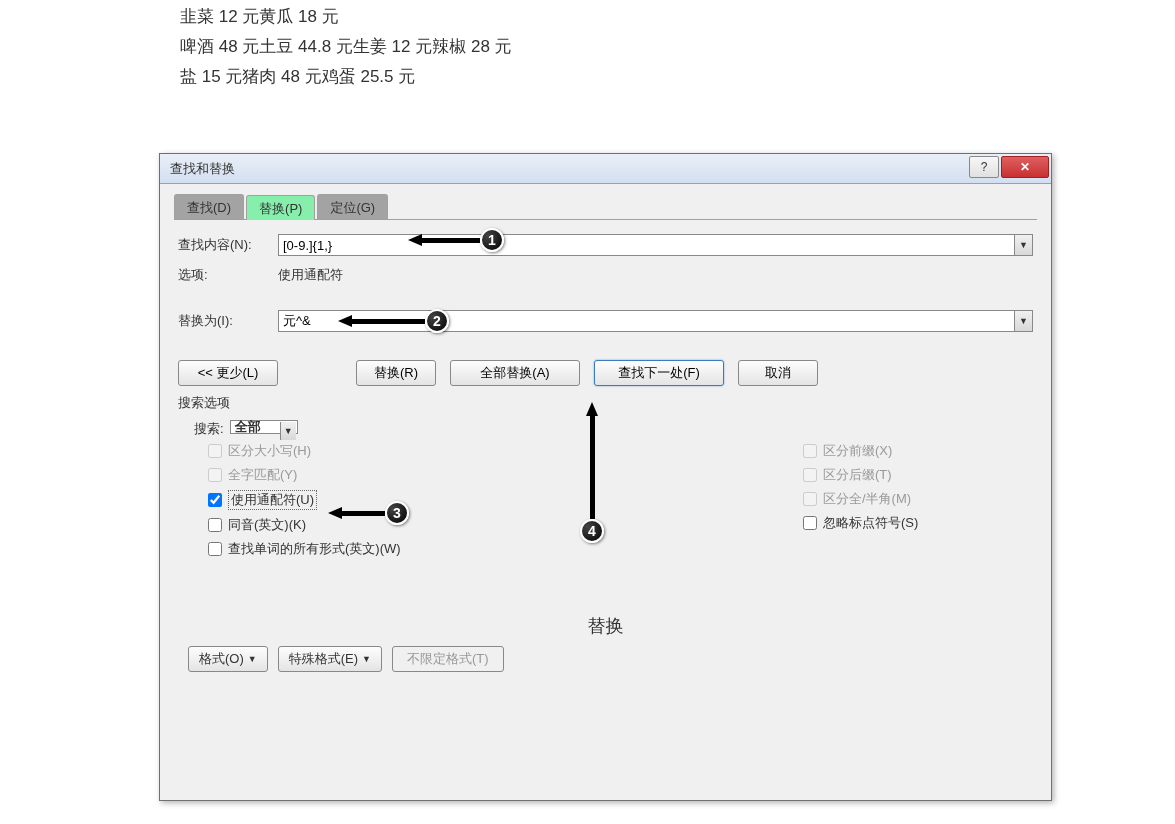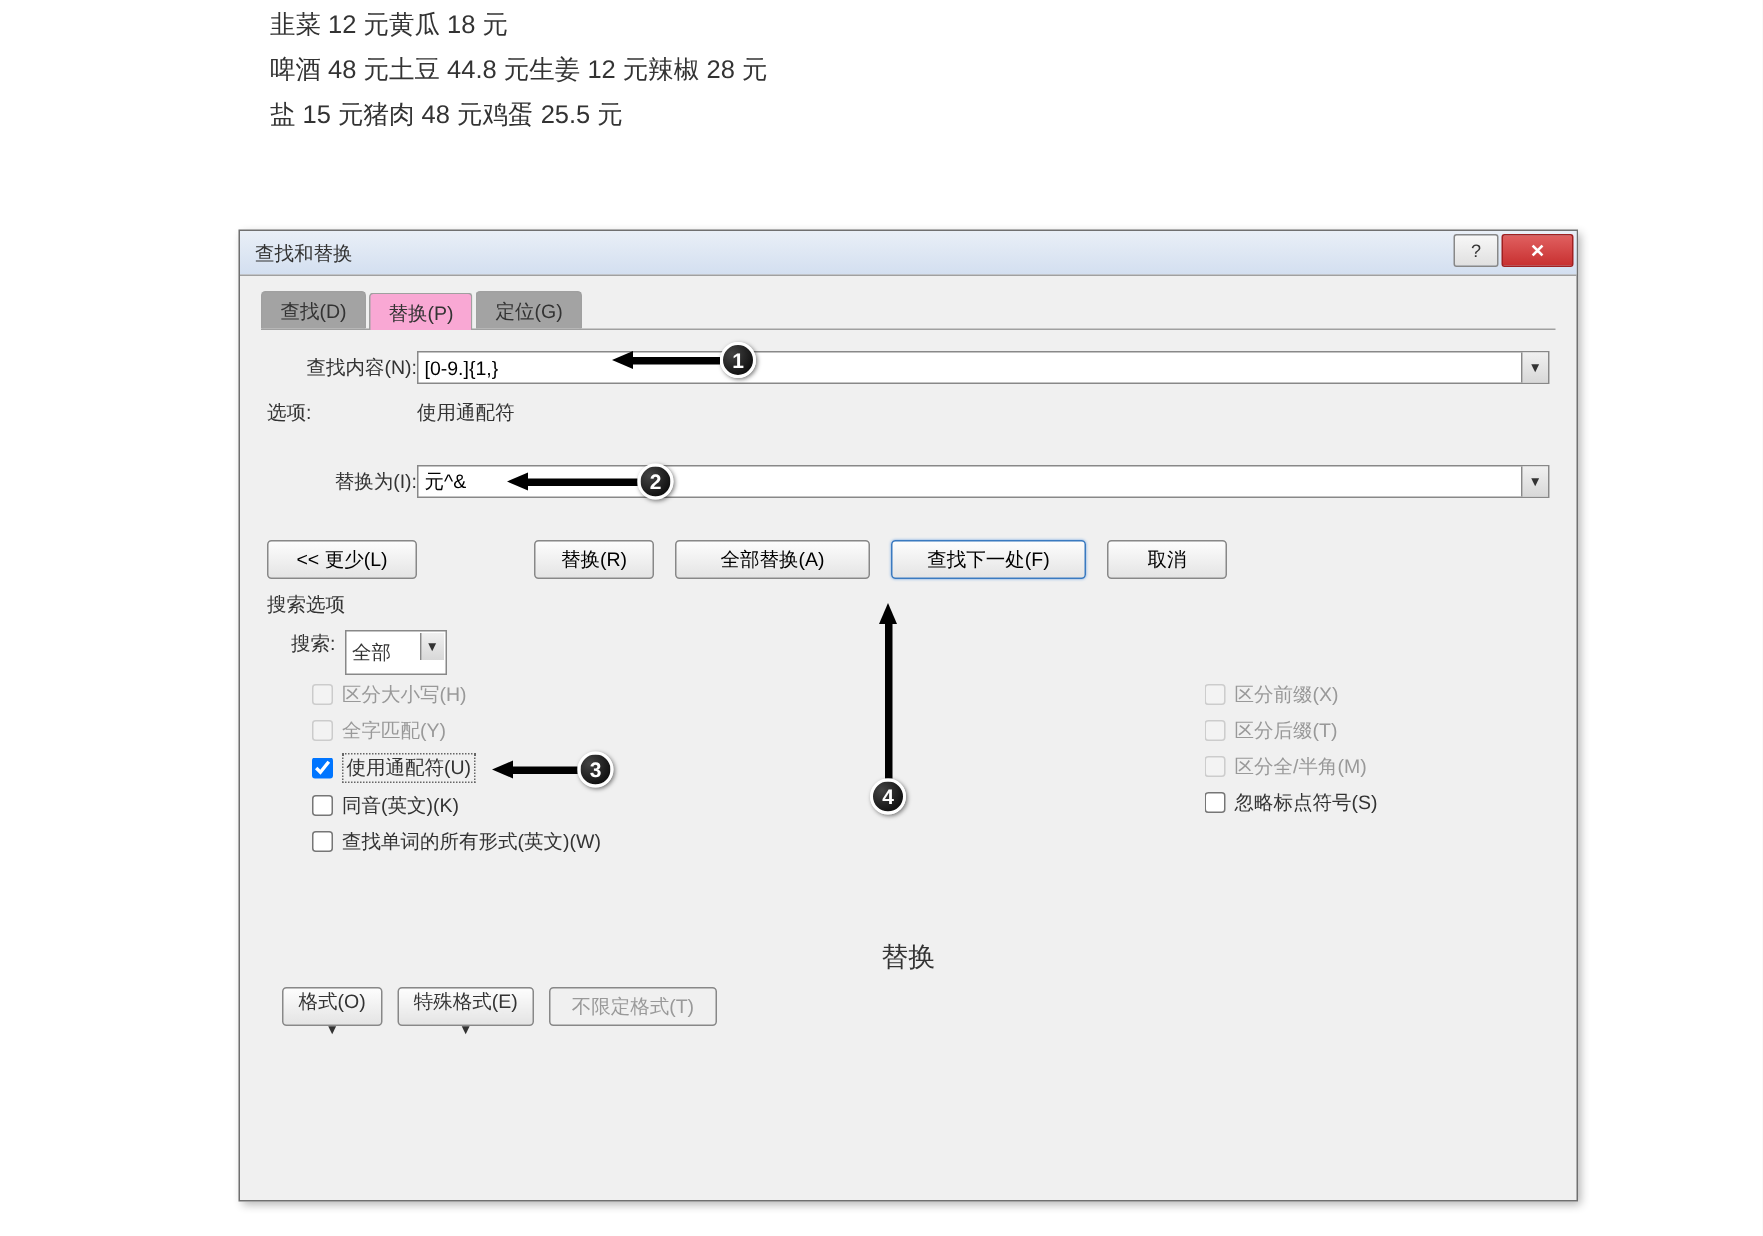--- a/index.html
+++ b/index.html
@@ -9,51 +9,51 @@
 .dialog { position: absolute; left: 159px; top: 153px; width: 893px; height: 648px; border: 1px solid #707070; background: #f0f0f0; box-shadow: 2px 2px 6px rgba(0,0,0,0.3); }
 .titlebar { height: 30px; background: linear-gradient(#e9eff7, #d3dff0); border-bottom: 1px solid #a0a0a0; display: flex; align-items: center; padding-left: 10px; }
 .titlebar-title { flex: 1; font-size: 13px; color: #333; }
 .titlebar-btns { display: flex; height: 100%; }
 .titlebar-btn { width: 40px; height: 22px; border: 1px solid #888; background: linear-gradient(#f7f7f7,#e0e0e0); display: flex; align-items: center; justify-content: center; font-size: 12px; margin-right: 2px; border-radius: 2px; margin-top: 2px; }
 .titlebar-btn.close { background: linear-gradient(#e06060,#c83030); color: #fff; font-weight: bold; width: 48px; border-color: #a02020; }
 .titlebar-btn.help { width: 30px; }
 .dialog-body { padding: 10px 14px; position: relative; height: calc(100% - 30px); }
 .tabstrip { display: flex; height: 26px; margin-bottom: 0; border-bottom: 1px solid #a0a0a0; }
 .tab { padding: 4px 12px; border: 1px solid #a0a0a0; border-bottom: none; background: #a3a3a3; font-size: 13px; margin-right: 2px; border-radius: 3px 3px 0 0; cursor: pointer; }
-.tab.active { background: #f9a8d4; position: relative; top: 1px; padding-bottom: 5px; }
+.tab.active { background: #86efac; position: relative; top: 1px; padding-bottom: 5px; }
 .form-area { padding: 14px 4px 0 4px; }
 .form-row { display: flex; align-items: center; margin-bottom: 10px; }
-.form-label { width: 100px; font-size: 13px; text-align: right; }
+.form-label { width: 100px; font-size: 13px; }
 .form-input-wrap { flex: 1; position: relative; }
 .form-input { width: 100%; height: 22px; border: 1px solid #888; background: #fff; padding: 2px 10px 2px 4px; font-size: 13px; font-family: inherit; }
 .combo-arrow { position: absolute; right: 1px; top: 1px; width: 18px; height: 20px; border-left: 1px solid #888; background: linear-gradient(#f0f0f0,#d8d8d8); display: flex; align-items: center; justify-content: center; font-size: 9px; cursor: pointer; }
 .row-opt { display: flex; margin-bottom: 4px; }
 .row-opt .lab { width: 100px; }
 .row-opt .val { }
 .btn-row { display: flex; gap: 14px; margin-top: 28px; margin-bottom: 8px; }
 .btn { height: 26px; padding: 0 14px; border: 1px solid #888; background: linear-gradient(#fdfdfd,#e4e4e4); font-size: 13px; border-radius: 3px; cursor: pointer; display: inline-flex; align-items: center; justify-content: center; min-width: 80px; }
 .btn.primary { border: 1px solid #3a7ac0; box-shadow: 0 0 2px #6aa0e0; }
 .btn.less { min-width: 100px; }
 .btn.disabled { color: #999; background: #f0f0f0; cursor: default; }
 .search-opts { margin-top: 6px; }
 .search-opts .hdr { font-size: 13px; margin-bottom: 8px; }
 .search-row { display: flex; align-items: flex-start; margin-left: 16px; margin-bottom: 4px; gap: 6px; }
-.select-small { height: 30px; border: 1px solid #888; background: #fff; font-size: 13px; padding: 0 18px 0 4px; position: relative; display: inline-flex; align-items: center; width: 68px; }
+.select-small { height: 14px; border: 1px solid #888; background: #fff; font-size: 13px; padding: 0 18px 0 4px; position: relative; display: inline-flex; align-items: center; width: 68px; font-weight: bold; }
 .select-small .arrow { position: absolute; right: 1px; top: 1px; width: 16px; height: 18px; border-left: 1px solid #888; background: linear-gradient(#f0f0f0,#d8d8d8); display: flex; align-items: center; justify-content: center; font-size: 9px; }
 .chk-cols { display: flex; margin-top: 4px; }
 .chk-col { flex: 1; }
 .chk-col.right { flex: 0 0 260px; }
 .chk { display: flex; align-items: center; margin-left: 30px; margin-bottom: 6px; font-size: 13px; gap: 6px; }
 .chk input { width: 14px; height: 14px; }
 .chk.disabled { color: #999; }
 .chk.boxed span { border: 1px dotted #666; padding: 0 2px; }
 .replace-section { margin-top: 50px; }
 .replace-section .hdr { font-size: 18px; margin-bottom: 8px; text-align: center; }
 .bottom-btns { display: flex; gap: 10px; margin-left: 10px; }
-.dropdown-btn { height: 26px; padding: 0 10px; border: 1px solid #888; background: linear-gradient(#fdfdfd,#e4e4e4); font-size: 13px; border-radius: 3px; cursor: pointer; display: inline-flex; align-items: center; gap: 4px; flex-direction: column; }
+.dropdown-btn { height: 26px; padding: 0 10px; border: 1px solid #888; background: linear-gradient(#fdfdfd,#e4e4e4); font-size: 13px; border-radius: 3px; cursor: pointer; display: inline-flex; align-items: center; gap: 4px; }
 .dropdown-btn .arr { font-size: 9px; }
 .callout { position: absolute; width: 24px; height: 24px; border-radius: 50%; background: radial-gradient(circle at 30% 30%, #444, #000); color: #fff; font-weight: bold; font-size: 14px; display: flex; align-items: center; justify-content: center; border: 2px solid #fff; box-shadow: 1px 1px 3px rgba(0,0,0,0.5); z-index: 100; }
 .arrow-line { position: absolute; background: #000; z-index: 99; }
 .arrow-head-l { position: absolute; width: 0; height: 0; border-top: 6px solid transparent; border-bottom: 6px solid transparent; border-right: 14px solid #000; z-index: 99; }
 .arrow-head-u { position: absolute; width: 0; height: 0; border-left: 6px solid transparent; border-right: 6px solid transparent; border-bottom: 14px solid #000; z-index: 99; }
 </style>
 </head>
 <body>
 
 <div class="doc-bg">

